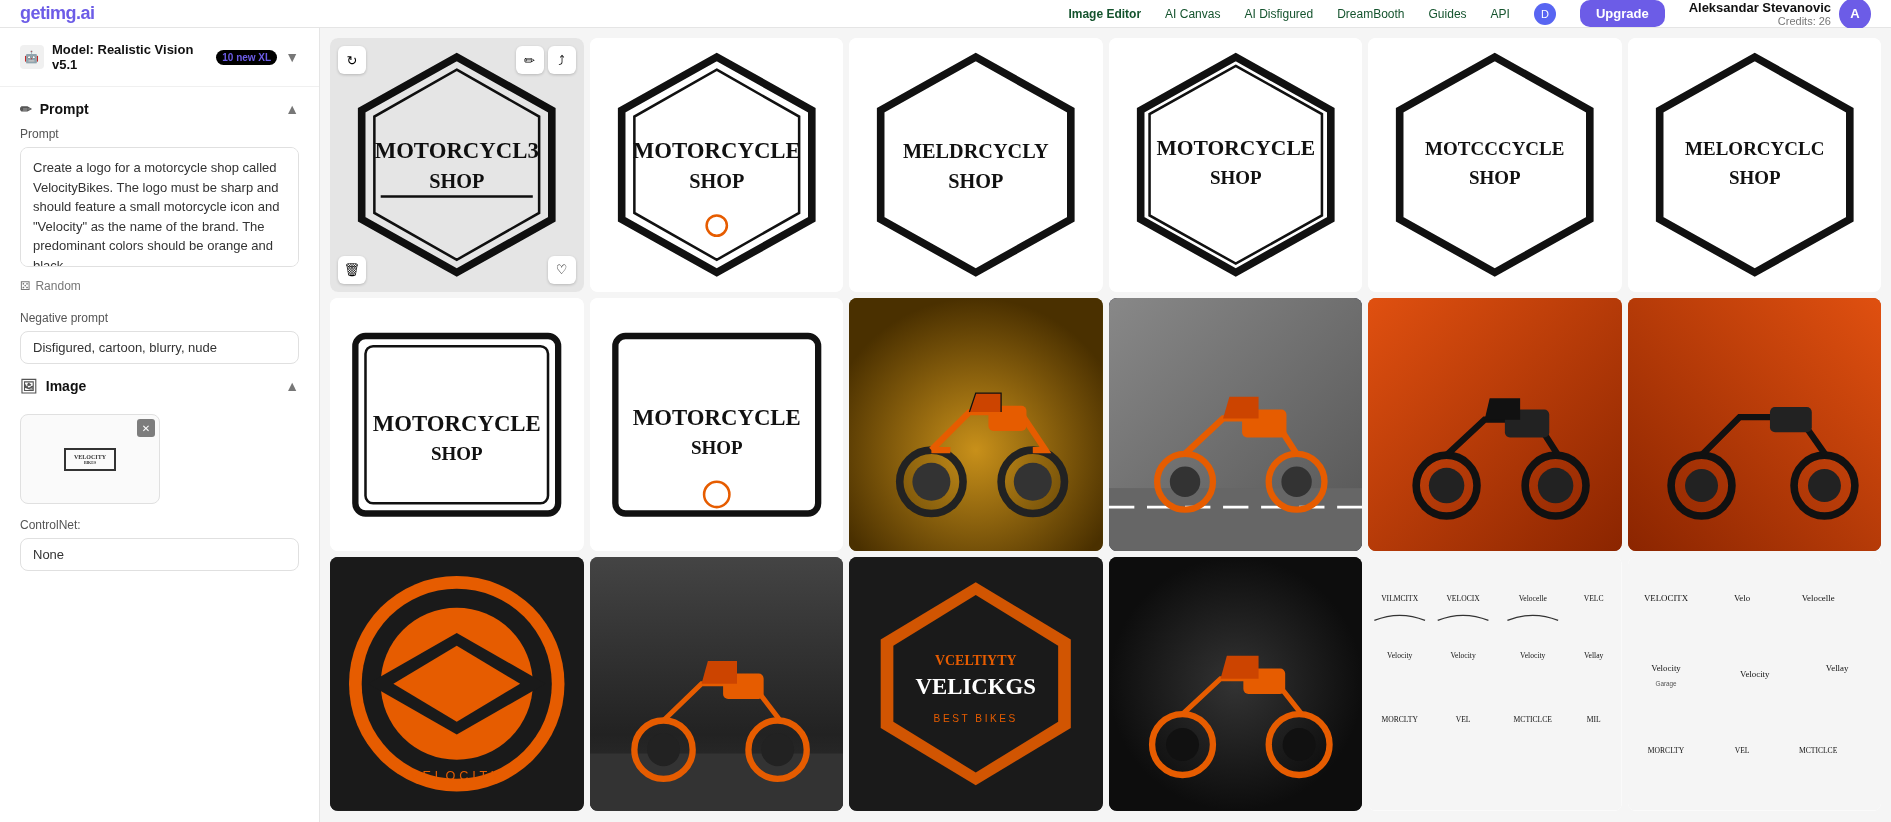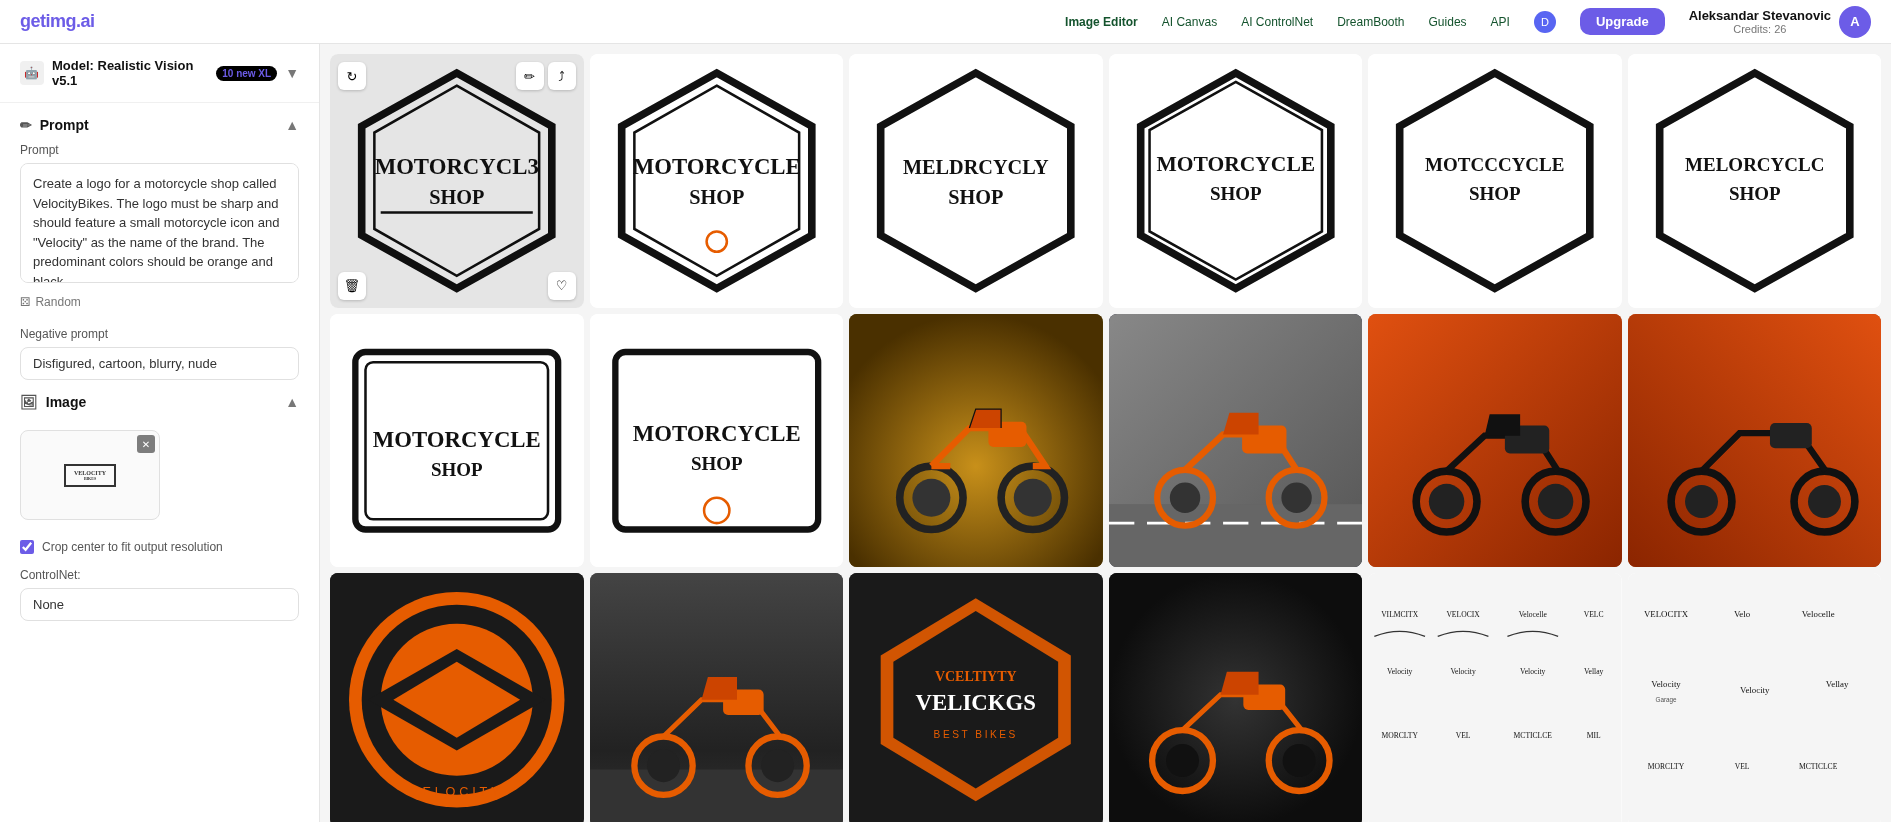--- a/index.html
+++ b/index.html
@@ -2,21 +2,21 @@
 <html><head>
   <meta charset="utf-8">
   <style>
     * { box-sizing: border-box; margin: 0; padding: 0; }
     body { font-family: -apple-system, BlinkMacSystemFont, 'Segoe UI', sans-serif; background: #f5f5f5; height: 822px; overflow: hidden; display: flex; flex-direction: column; }
 
     
     .header {
       background: #fff;
       border-bottom: 1px solid #e5e5e5;
-      height: 44px;
+      height: 28px;
       display: flex;
       align-items: center;
       padding: 0 20px;
       gap: 32px;
       flex-shrink: 0;
     }
     .logo {
       font-size: 18px;
       font-weight: 700;
       color: #111;
@@ -57,21 +57,21 @@
       font-size: 13px;
       font-weight: 600;
       cursor: pointer;
     }
     .user-area {
       display: flex;
       align-items: center;
       gap: 8px;
       cursor: pointer;
     }
-    .user-info { text-align: center; }
+    .user-info { text-align: right; }
     .user-name { font-size: 13px; font-weight: 600; color: #111; }
     .user-credits { font-size: 11px; color: #777; }
     .user-avatar {
       width: 32px;
       height: 32px;
       background: #6c5ce7;
       border-radius: 50%;
       display: flex;
       align-items: center;
       justify-content: center;
@@ -358,21 +358,21 @@
 </head>
 <body>
 
 <header class="header">
   <div class="logo">
     <span>getimg.ai</span>
   </div>
   <nav class="nav-links">
     <a class="nav-link active">Image Editor</a>
     <a class="nav-link">AI Canvas</a>
-    <a class="nav-link">AI ControlNet</a>
+    <a class="nav-link">AI Disfigured</a>
     <a class="nav-link">DreamBooth</a>
     <a class="nav-link">Guides</a>
     <a class="nav-link">API</a>
     <div class="nav-discord">D</div>
     <button class="upgrade-btn">Upgrade</button>
     <div class="user-area">
       <div class="user-info">
         <div class="user-name">Aleksandar Stevanovic</div>
         <div class="user-credits">Credits: 26</div>
       </div>
@@ -429,24 +429,20 @@
           <div class="preview-logo-box">
             <div style="font-size:6px;font-weight:900;">VELOCITY</div>
             <div style="font-size:4px;">BIKES</div>
           </div>
         </div>
         <div class="delete-preview-btn">✕</div>
       </div>
     </div>
 
     
-    <div class="checkbox-row">
-      <input type="checkbox" id="crop-cb" checked="" style="">
-      <label for="crop-cb" class="checkbox-label">Crop center to fit output resolution</label>
-    </div>
 
     
     <div class="controlnet-label">ControlNet:</div>
     <select class="controlnet-select">
       <option>None</option>
       <option>Canny</option>
       <option>Depth</option>
       <option>Pose</option>
     </select>
   </aside>

